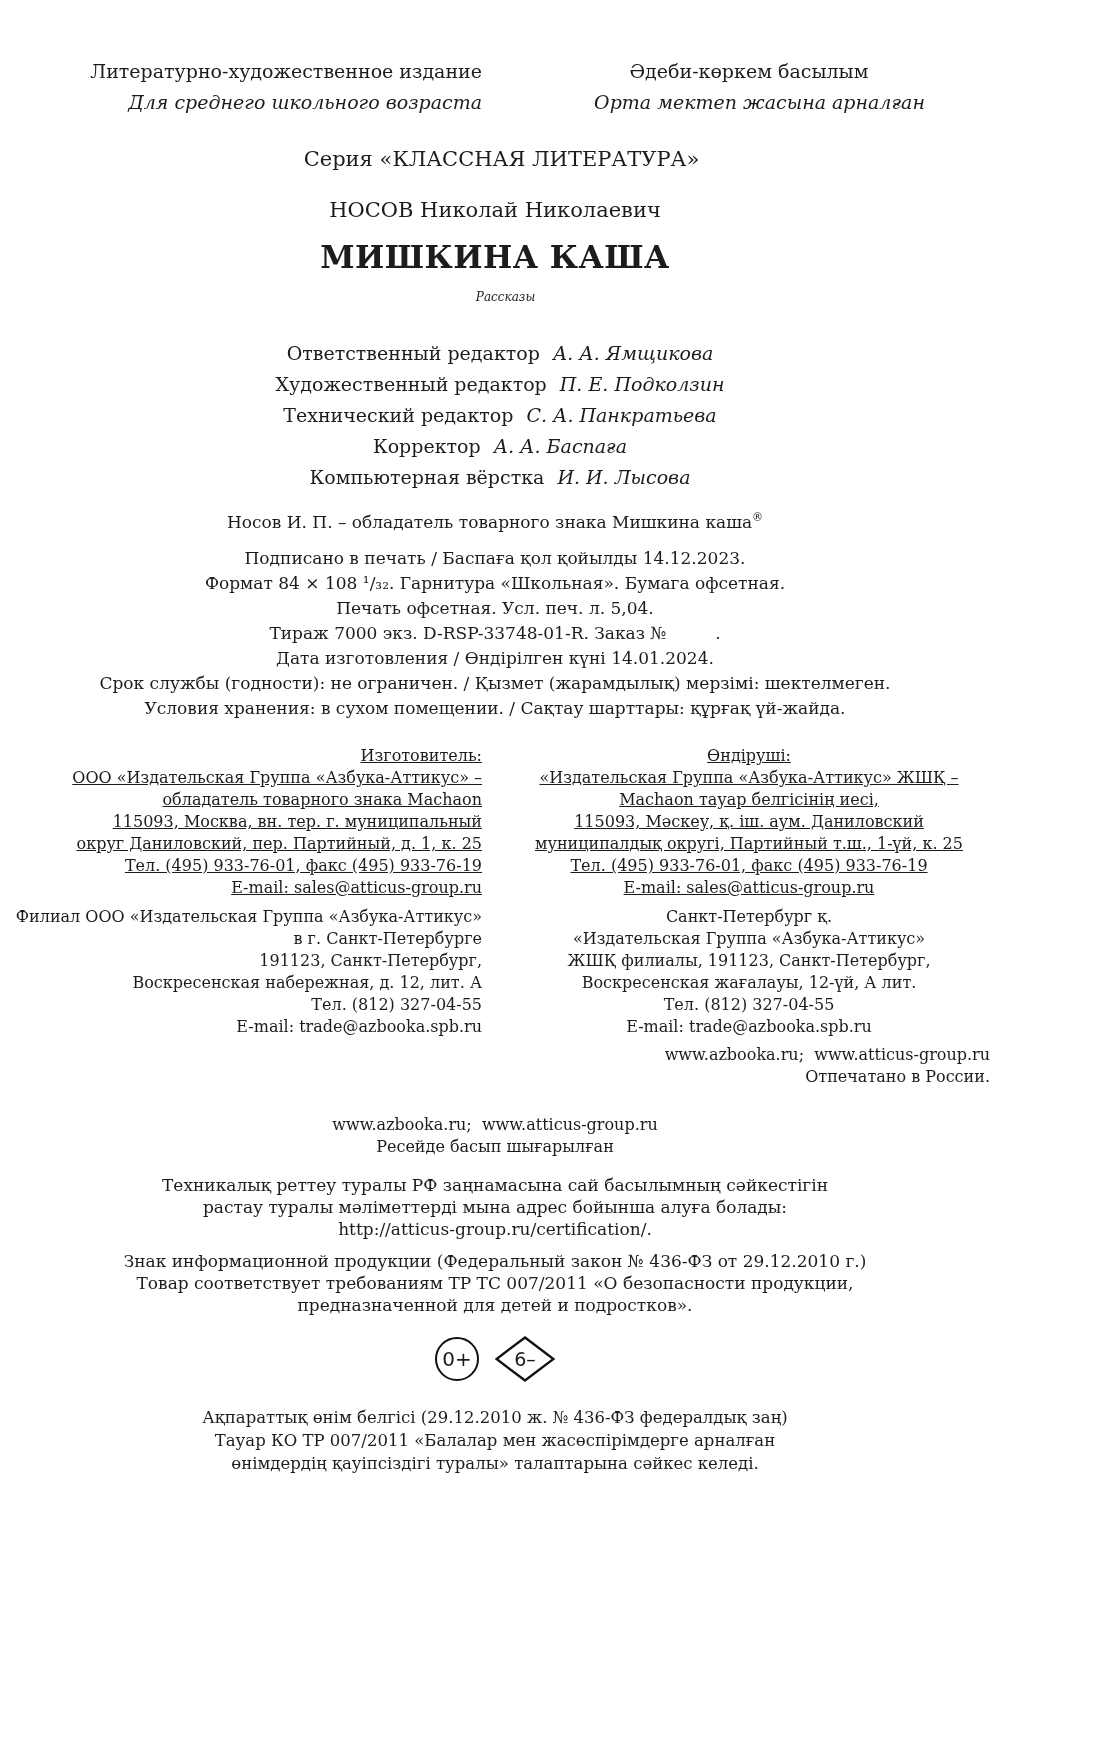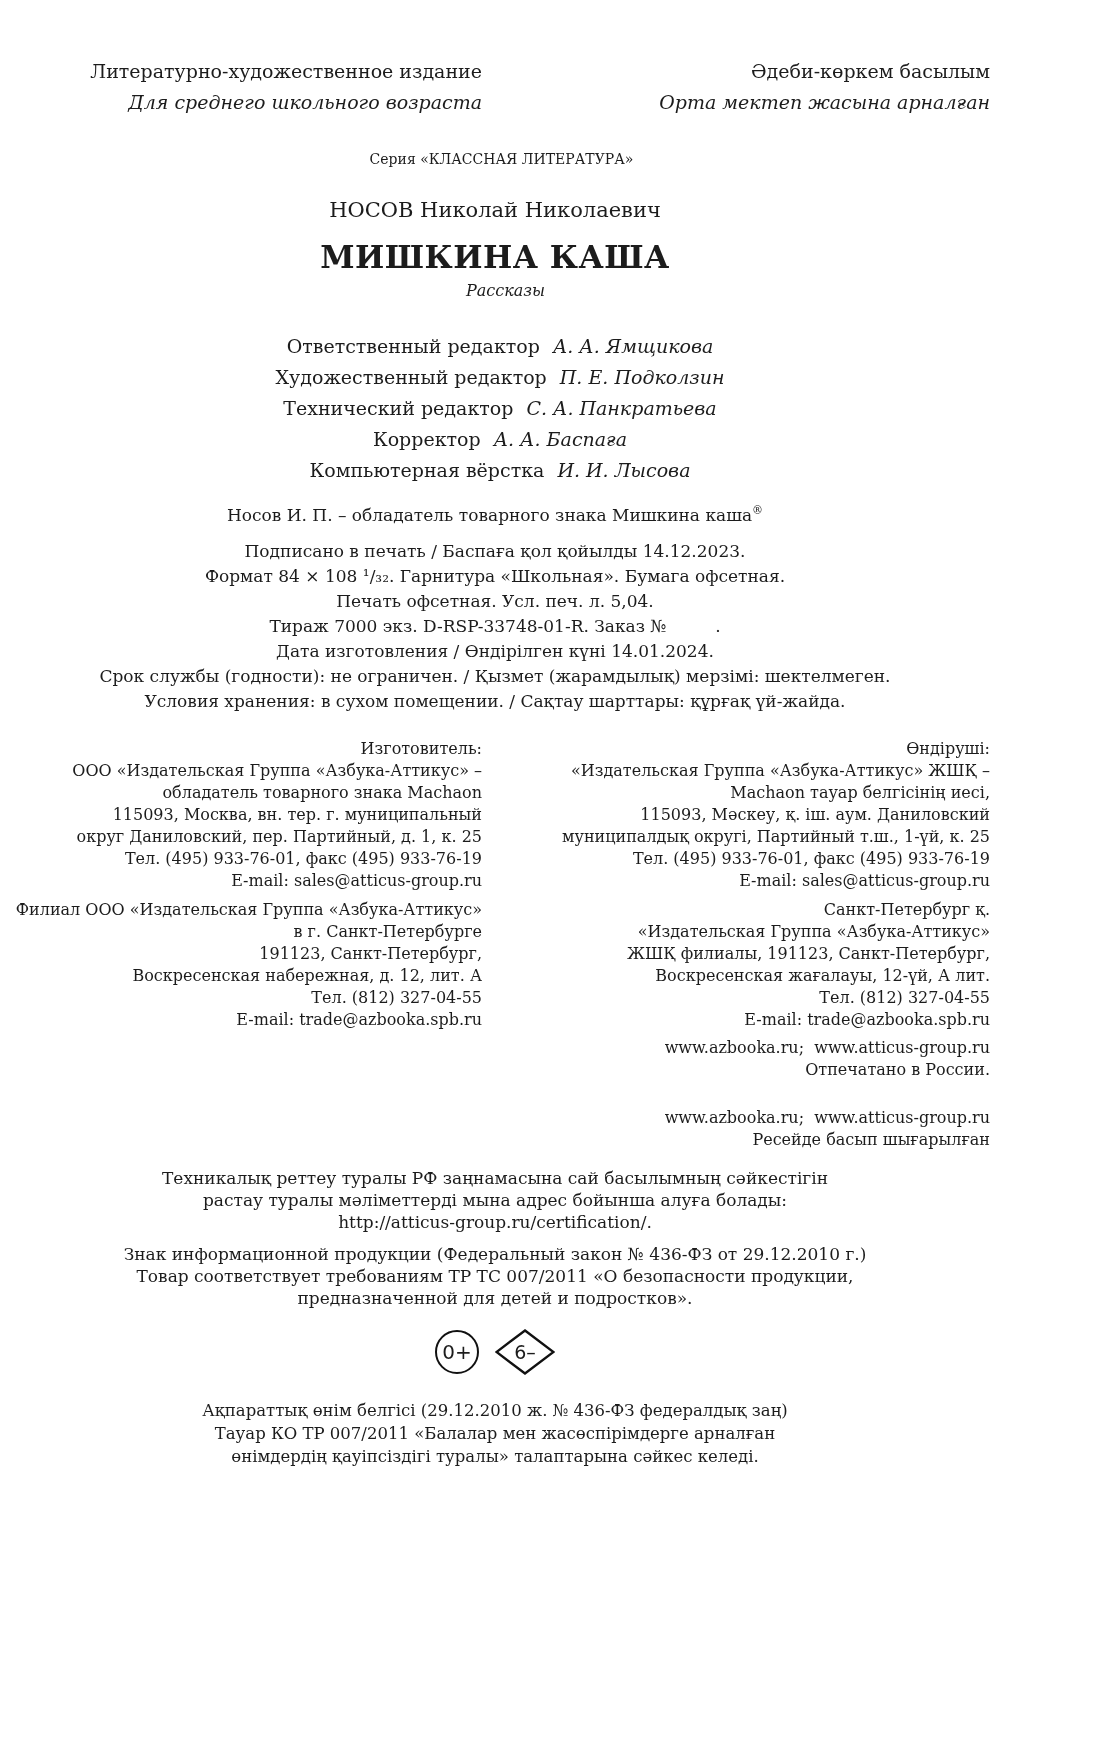--- a/index.html
+++ b/index.html
@@ -13,41 +13,41 @@
   }
   .page { position: relative; width: 1080px; height: 1746px; padding-top: 56px; }
   .content { width: 990px; }
   .center { text-align: center; }
   .italic { font-style: italic; padding-left: 21px; }
 
   
   .twocol { display: flex; gap: 26px; }
   .tcol { flex: 1 1 0; min-width: 0; }
   .ta-right { text-align: right; }
-  .ta-left { text-align: right; }
+  .ta-left { text-align: center; }
 
   .header-cols { font-size: 19px; line-height: 31px; }
 
-  .series { margin-top: 28px; font-size: 14px; line-height: 27px; margin-left: 13px; }
+  .series { margin-top: 28px; font-size: 21px; line-height: 27px; margin-left: 13px; }
   .author { margin-top: 24px; font-size: 21px; line-height: 27px; }
   .title  { margin-top: 13px; font-size: 31px; line-height: 40px; font-weight: bold; letter-spacing: 0.5px; }
-  .subtitle { margin-top: 0; font-size: 16px; line-height: 27px; }
+  .subtitle { margin-top: 7px; font-size: 12px; line-height: 27px; }
 
   .staff { margin-top: 27px; padding-left: 10px; }
   .staff-line { font-size: 19px; line-height: 31px; }
   .staff-name { font-style: italic; margin-left: 13px; }
 
   .trademark-line { margin-top: 12px; font-size: 17px; line-height: 25px; }
   .trademark-line sup { font-size: 11px; }
 
   .imprint { margin-top: 11px; }
   .imprint-line { font-size: 17px; line-height: 25px; }
 
   .addr { font-size: 16px; line-height: 22px; }
-  .manufacturer-block { margin-top: 24px; }
+  .manufacturer-block { margin-top: 24px; text-decoration: underline; }
   .branch-block { margin-top: 7px; }
   .web-block { margin-top: 6px; flex-direction: column; }
 
   .cert-block { margin-top: 16px; font-size: 17px; line-height: 22px; }
   .infosign-block { margin-top: 10px; font-size: 17px; line-height: 22px; }
 
   .age-marks {
     margin-top: 20px;
     display: flex;
     justify-content: center;

